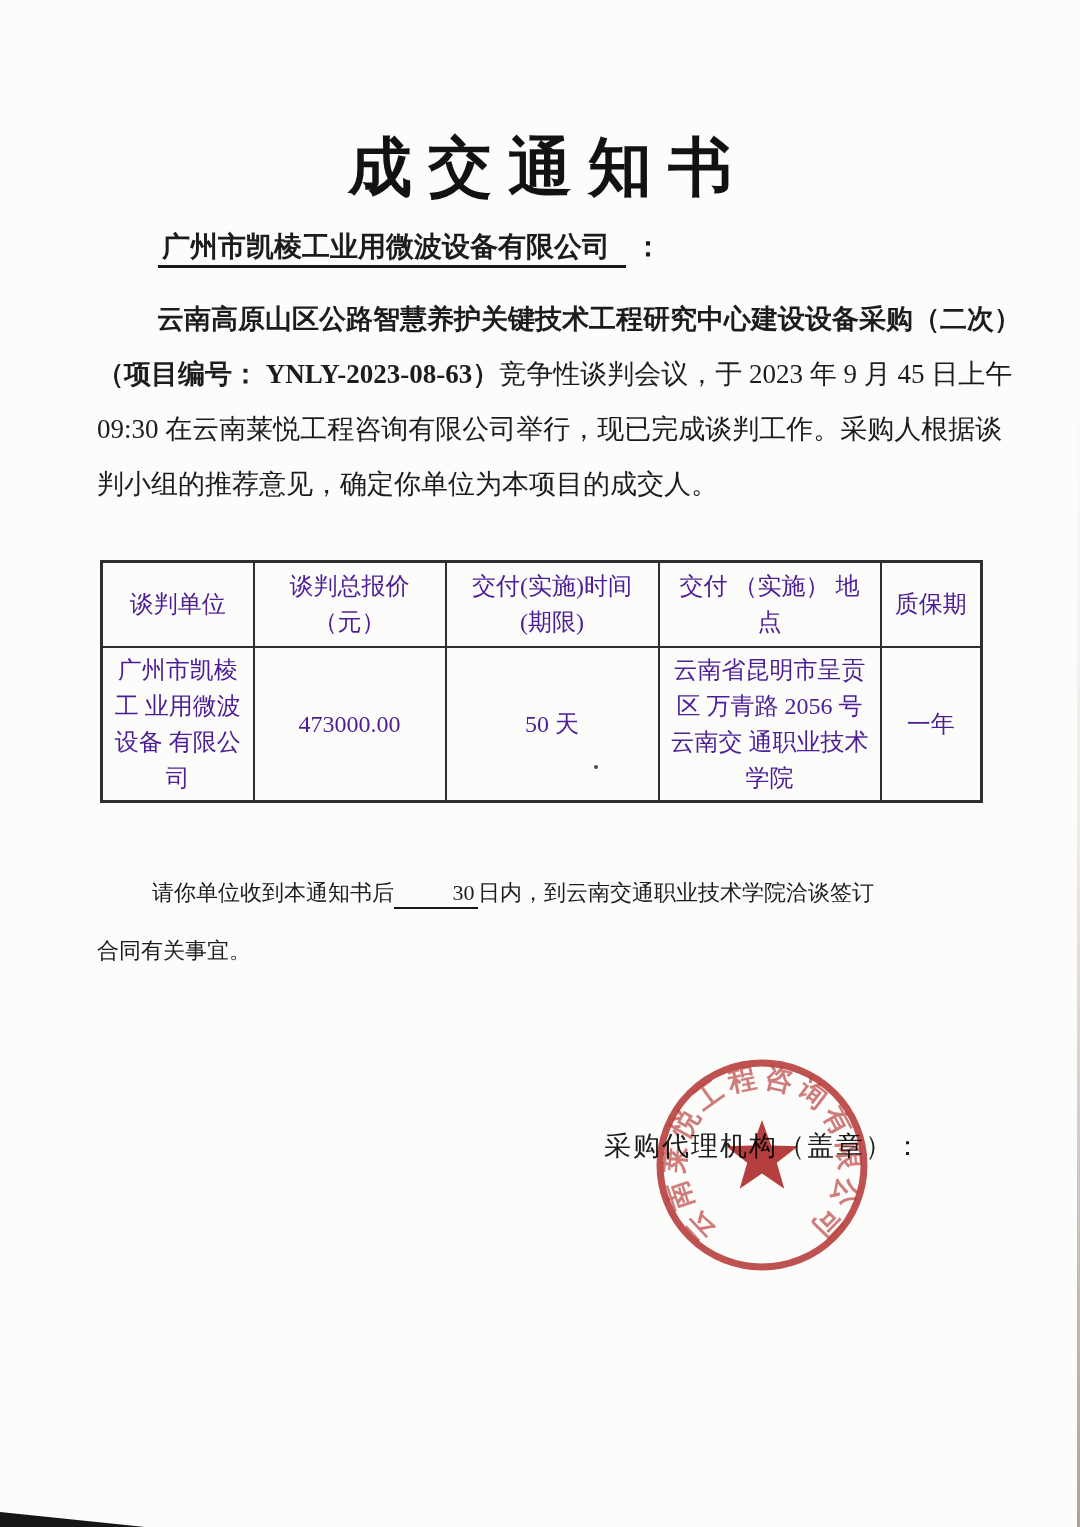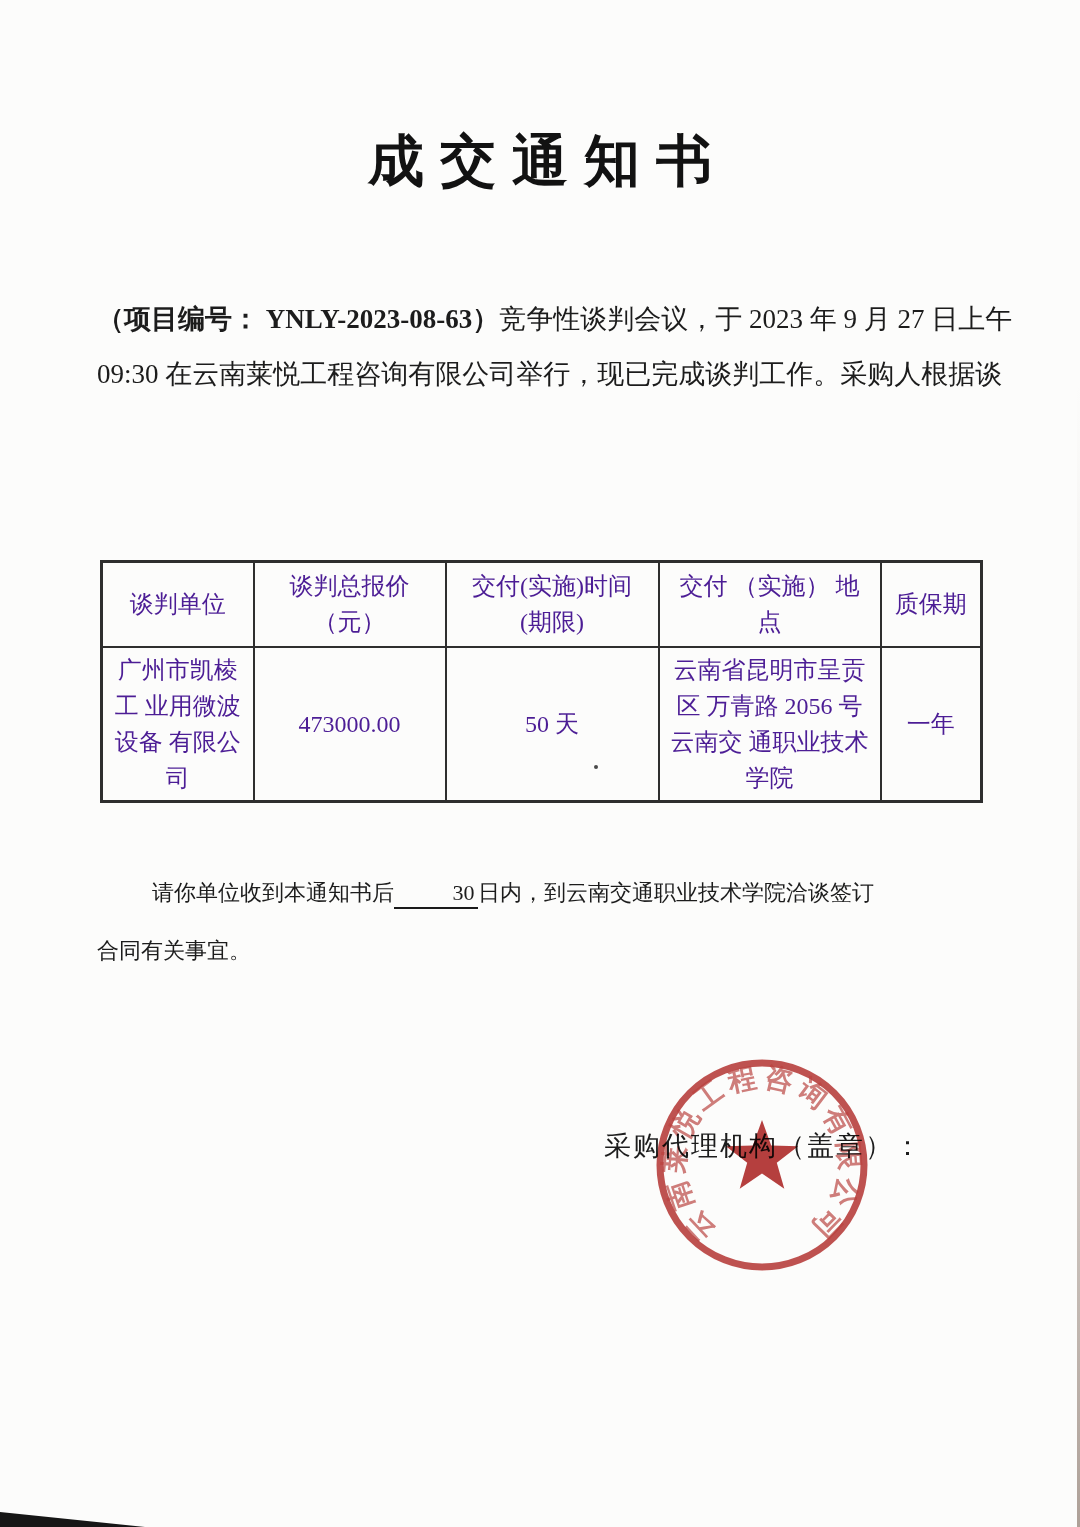--- a/index.html
+++ b/index.html
@@ -5,21 +5,21 @@
   :root { --stamp-color:#b5302d; --star-color:#ad2423; --ink:#1c1c1c; }
   * { margin:0; padding:0; box-sizing:border-box; }
   html,body { background:#e9e9e9; }
   .page {
     position:relative; width:1080px; height:1527px; margin:0 auto;
     background:#fcfcfb; color:var(--ink); overflow:hidden;
     font-family:"Liberation Serif","DejaVu Serif",serif;
   }
   .doc-title {
     position:absolute; top:124px; left:0; width:100%;
-    text-align:center; font-size:56px; font-weight:700;
+    text-align:center; font-size:64px; font-weight:700;
     letter-spacing:16px; text-indent:16px; color:#121212;
   }
   .addressee {
     position:absolute; left:158px; top:228px;
     font-size:28px; font-weight:700; white-space:nowrap;
   }
   .addressee .addr-name { border-bottom:3px solid #1a1a1a; padding:0 16px 3px 4px; }
   .addressee .addr-colon { margin-left:8px; }
   .body-para { position:absolute; left:97px; top:292px; width:900px; font-size:27px; }
   .bline { height:55px; line-height:55px; white-space:nowrap; }
@@ -67,27 +67,36 @@
     background:linear-gradient(to bottom, rgba(130,110,95,0), rgba(130,110,95,0.12) 40%, rgba(110,85,70,0.55));
   }
 </style>
 </head>
 <body>
 
 <div class="page">
 
   <div class="doc-title">成交通知书</div>
 
+  <div class="addressee">
+    <span class="addr-name">广州市凯棱工业用微波设备有限公司</span><span class="addr-colon">：</span>
+  </div>
 
   <div class="body-para">
+    <div class="bline indent1">
+      <span class="bold">云南高原山区公路智慧养护关键技术工程研究中心建设设备采购（二次）</span><span></span>
+    </div>
     <div class="bline">
-      <span class="bold">（项目编号： YNLY-2023-08-63）</span><span>竞争性谈判会议，于 2023 年 9 月 27 日上午</span>
+      <span class="bold">（项目编号： YNLY-2023-08-63）</span><span>竞争性谈判会议，于 2023 年 9 月 45 日上午</span>
     </div>
     <div class="bline">
       <span>09:30 在云南莱悦工程咨询有限公司举行，现已完成谈判工作。采购人根据谈</span>
+    </div>
+    <div class="bline">
+      <span>判小组的推荐意见，确定你单位为本项目的成交人。</span>
     </div>
   </div>
 
   <table class="deal-table">
     <colgroup>
       <col style="width:152px">
         <col style="width:192px">
         <col style="width:213px">
         <col style="width:222px">
         <col style="width:101px">

